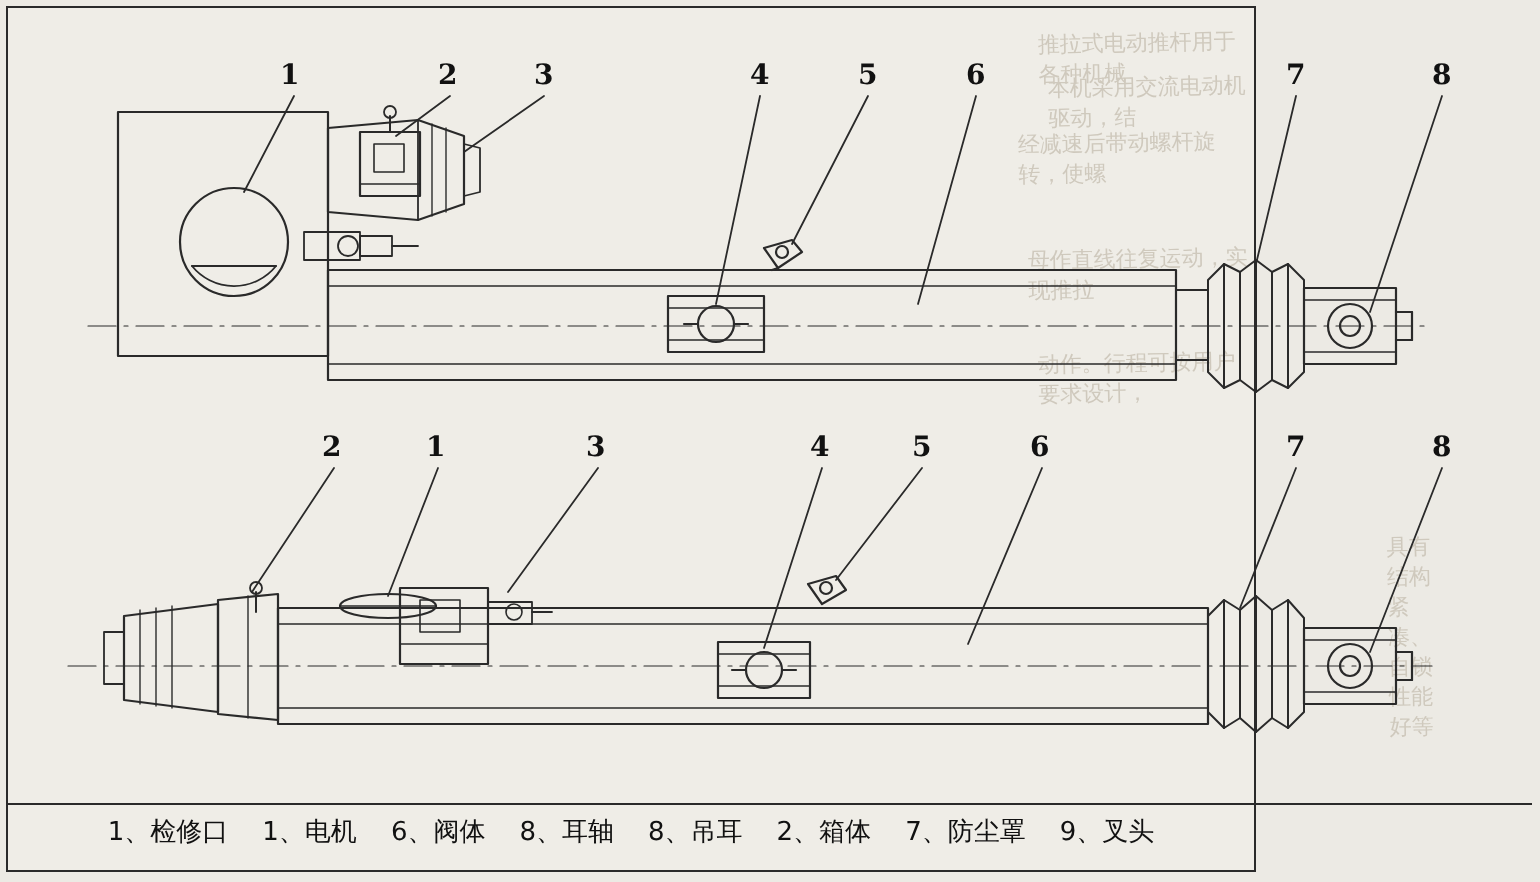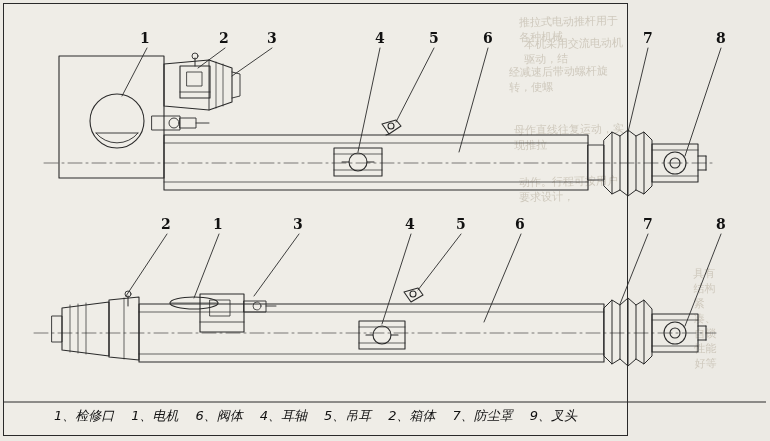--- a/index.html
+++ b/index.html
@@ -19,21 +19,21 @@
     position:absolute;font-size:14px;color:#111;font-family:"DejaVu Serif","Liberation Serif",serif;
     font-weight:600;
   }
   #legend{
     position:absolute;left:0;right:0;bottom:10px;
     display:flex;justify-content:center;gap:17px;
     font-size:13px;color:#111;
     font-family:"DejaVu Sans","Liberation Sans",sans-serif;
     white-space:nowrap;
   }
-  #legend span{letter-spacing:0px;font-style:italic;}
+  #legend span{letter-spacing:0px;}
   .ghost{
     position:absolute;color:#cfc9bd;font-size:11px;
     font-family:"DejaVu Sans","Liberation Sans",sans-serif;
     pointer-events:none;
     transform:rotate(-1deg);
   }
 </style>
 </head>
 <body>
 
@@ -222,20 +222,20 @@
   <div class="callout-num" style="left:401px;top:212px;">4</div>
   <div class="callout-num" style="left:452px;top:212px;">5</div>
   <div class="callout-num" style="left:511px;top:212px;">6</div>
   <div class="callout-num" style="left:639px;top:212px;">7</div>
   <div class="callout-num" style="left:712px;top:212px;">8</div>
 
   <div id="legend">
     <span>1、检修口</span>
     <span>1、电机</span>
     <span>6、阀体</span>
-    <span>4、耳轴</span>
-    <span>5、吊耳</span>
+    <span>8、耳轴</span>
+    <span>8、吊耳</span>
     <span>2、箱体</span>
     <span>7、防尘罩</span>
     <span>9、叉头</span>
   </div>
 
 </div>
 
 </body></html>

